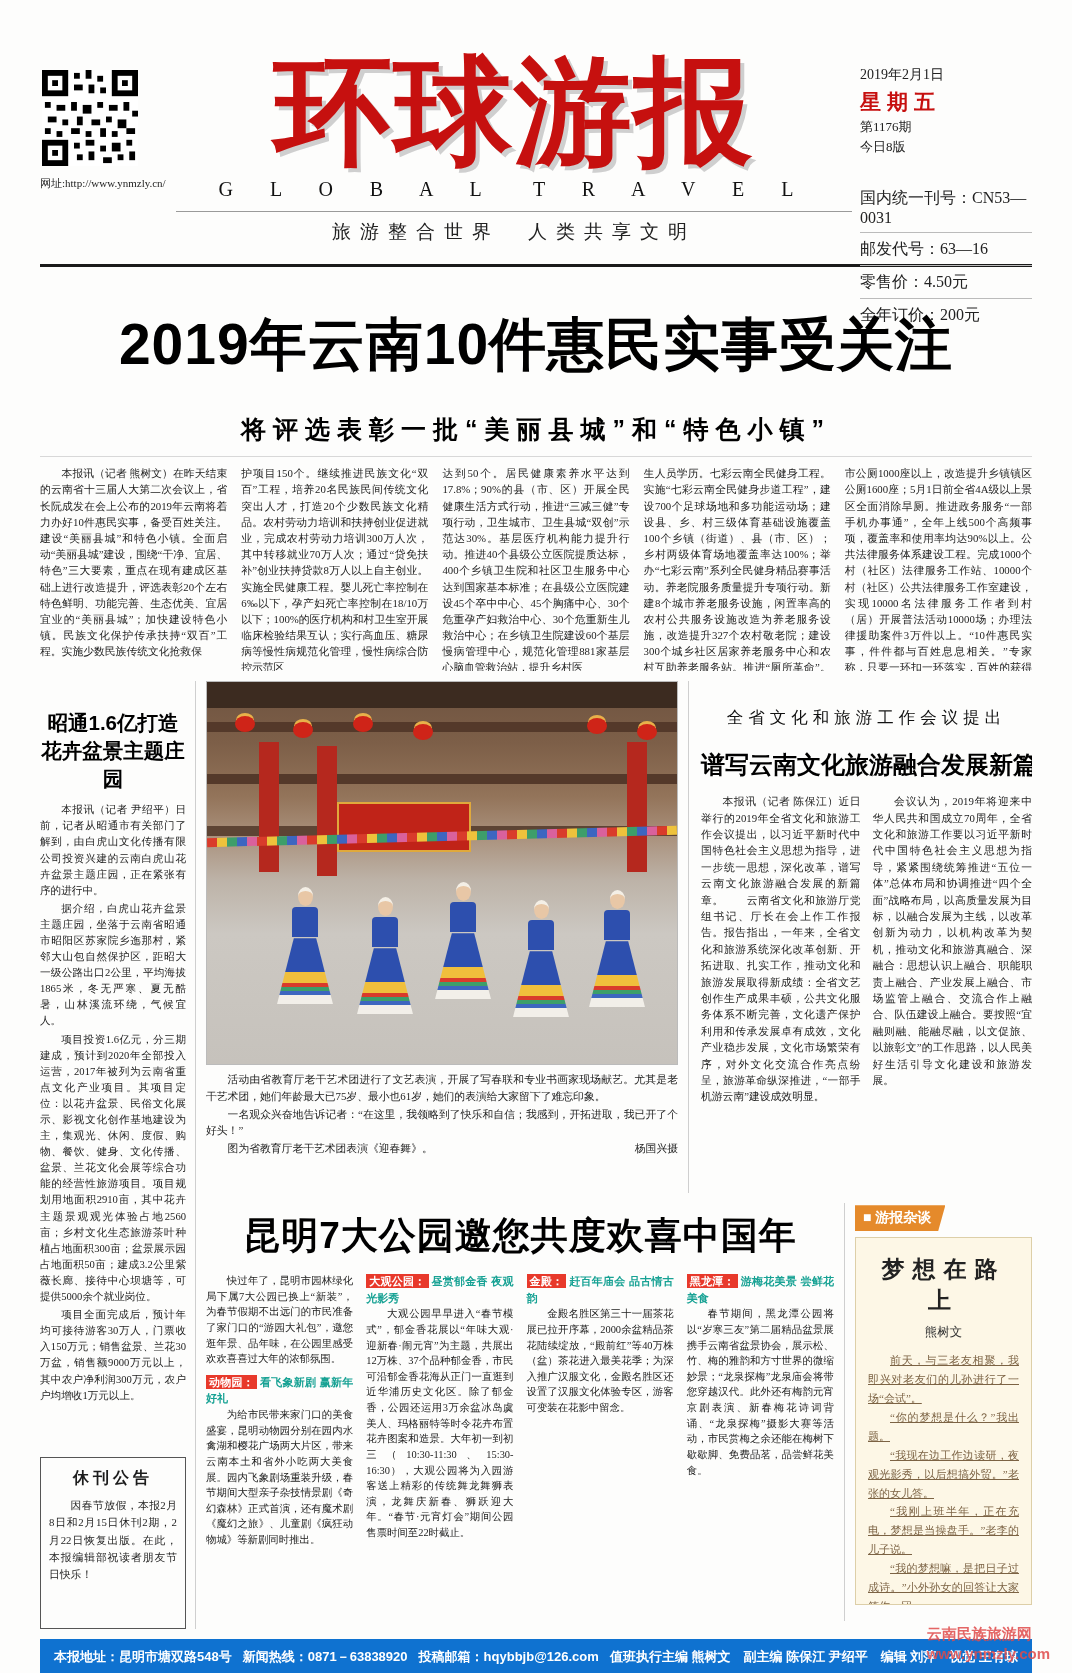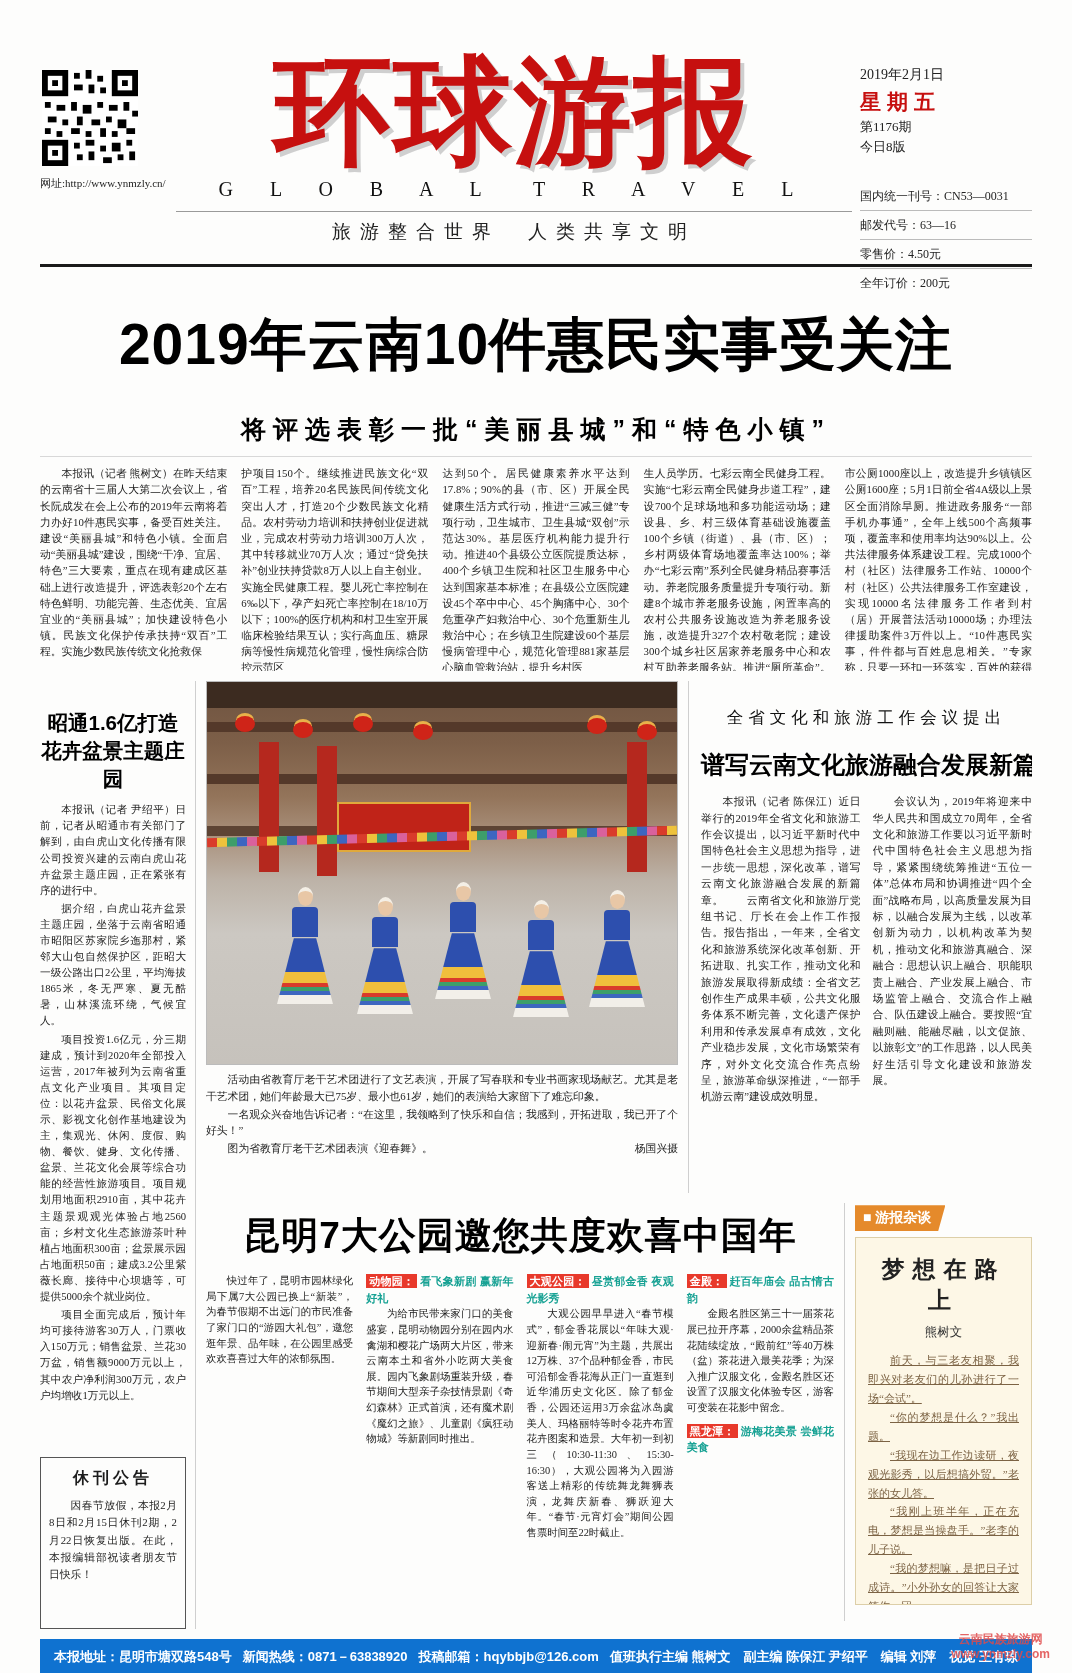--- a/index.html
+++ b/index.html
@@ -17,21 +17,21 @@
       text-shadow:4px 4px 0 #cfcfcf;white-space:nowrap;}
   .paper-title-en{font-family:"Liberation Serif",serif;font-size:20px;letter-spacing:16px;
       color:#111;margin-top:6px;white-space:nowrap;}
   .slogan{border-top:1px solid #9a9a9a;margin-top:8px;padding-top:7px;
       font-size:19px;letter-spacing:9px;color:#222;white-space:nowrap;}
   .info-col{width:172px;font-size:12.5px;padding-top:14px;color:#222;}
   .info-col .date{font-size:14px;}
   .info-col .weekday{color:#c6100f;font-size:21px;font-weight:bold;letter-spacing:6px;margin:4px 0 2px;}
   .info-col .issue,.info-col .pages{font-size:13px;margin:2px 0;}
   .pub-list{margin-top:26px;}
-  .pub-list div{border-top:1px solid #bbb;padding:6px 0 5px;font-size:12px;}
+  .pub-list div{border-top:1px solid #bbb;padding:6px 0 5px;font-size:16px;}
   .pub-list div:first-child{border-top:none;}
   
   .lead{border-top:3px solid #1a1a1a;margin-top:4px;padding-top:10px;}
   .lead-hl{font-family:"Liberation Sans","DejaVu Sans",sans-serif;font-weight:900;
       font-size:57px;letter-spacing:1px;text-align:center;line-height:1.05;color:#000;white-space:nowrap;}
   .lead-sub{font-family:"Liberation Sans","DejaVu Sans",sans-serif;font-weight:bold;
       font-size:25px;letter-spacing:7px;text-align:center;margin:12px 0 10px;color:#000;white-space:nowrap;}
   .lead-cols{display:flex;gap:14px;height:206px;overflow:hidden;border-top:1px solid #d8d8d8;padding-top:8px;}
   .lead-cols .col{flex:1;font-size:10.8px;line-height:1.5;text-align:justify;overflow:hidden;}
   .indent{text-indent:2em;}
@@ -89,22 +89,22 @@
   .essay-box{border:1px solid #ddcfa8;background:#fdf7e6;margin-top:6px;height:368px;
       box-sizing:border-box;padding:16px 12px 10px;overflow:hidden;}
   .essay-title{text-align:center;font-weight:900;font-size:23px;letter-spacing:8px;color:#222;
       font-family:"Liberation Sans",sans-serif;}
   .essay-author{text-align:center;font-size:12.5px;margin:8px 0 10px;color:#333;}
   .essay-box p{font-size:11px;line-height:1.72;color:#7c6344;text-align:justify;margin:0;text-decoration:underline;}
   
   .footer-bar{margin-top:10px;height:36px;background:#0f72d0;color:#fff;display:flex;
       align-items:center;justify-content:space-between;padding:0 14px;
       font-family:"Liberation Sans",sans-serif;font-weight:bold;font-size:13px;white-space:nowrap;}
-  .watermark{position:absolute;right:22px;bottom:10px;text-align:center;color:#e04b4b;
-      font-family:"Liberation Sans",sans-serif;font-weight:bold;font-size:12px;line-height:1.3;opacity:.85;}
+  .watermark{position:absolute;right:22px;bottom:10px;text-align:left;color:#e04b4b;
+      font-family:"Liberation Sans",sans-serif;font-weight:bold;font-size:15px;line-height:1.3;opacity:.85;}
 </style>
 </head>
 <body>
 
 <div class="page">
 
   <header class="masthead">
     <div class="qr-col">
       <svg class="qr" viewBox="0 0 33 33">
         <rect width="33" height="33" fill="#fff"></rect>
@@ -291,20 +291,21 @@
               <p class="indent">大观公园早早进入“春节模式”，郁金香花展以“年味大观·迎新春·闹元宵”为主题，共展出12万株、37个品种郁金香，市民可沿郁金香花海从正门一直逛到近华浦历史文化区。除了郁金香，公园还运用3万余盆冰岛虞美人、玛格丽特等时令花卉布置花卉图案和造景。大年初一到初三（10:30-11:30、15:30-16:30），大观公园将为入园游客送上精彩的传统舞龙舞狮表演，龙舞庆新春、狮跃迎大年。“春节·元宵灯会”期间公园售票时间至22时截止。</p>
             </div>
             <div class="park-sec">
               <span class="ptag" style="background: rgb(232, 57, 43);">金殿：</span>
               <span class="psub">赶百年庙会 品古情古韵</span>
               <p class="indent">金殿名胜区第三十一届茶花展已拉开序幕，2000余盆精品茶花陆续绽放，“殿前红”等40万株（盆）茶花进入最美花季；为深入推广汉服文化，金殿名胜区还设置了汉服文化体验专区，游客可变装在花影中留念。</p>
             </div>
             <div class="park-sec">
               <span class="ptag" style="background: rgb(232, 57, 43); margin-top: 8px;">黑龙潭：</span>
               <span class="psub">游梅花美景 尝鲜花美食</span>
+              <p class="indent">春节期间，黑龙潭公园将以“岁寒三友”第二届精品盆景展携手云南省盆景协会，展示松、竹、梅的雅韵和方寸世界的微缩妙景；“龙泉探梅”龙泉庙会将带您穿越汉代。此外还有梅韵元宵京剧表演、新春梅花诗词背诵、“龙泉探梅”摄影大赛等活动，市民赏梅之余还能在梅树下歇歇脚、免费品茗，品尝鲜花美食。</p>
             </div>
 
           </div>
         </article>
 
         <aside class="essay">
           <div class="essay-tag">■ 游报杂谈</div>
           <div class="essay-box">
             <div class="essay-title">梦想在路上</div>
             <div class="essay-author">熊树文</div>

